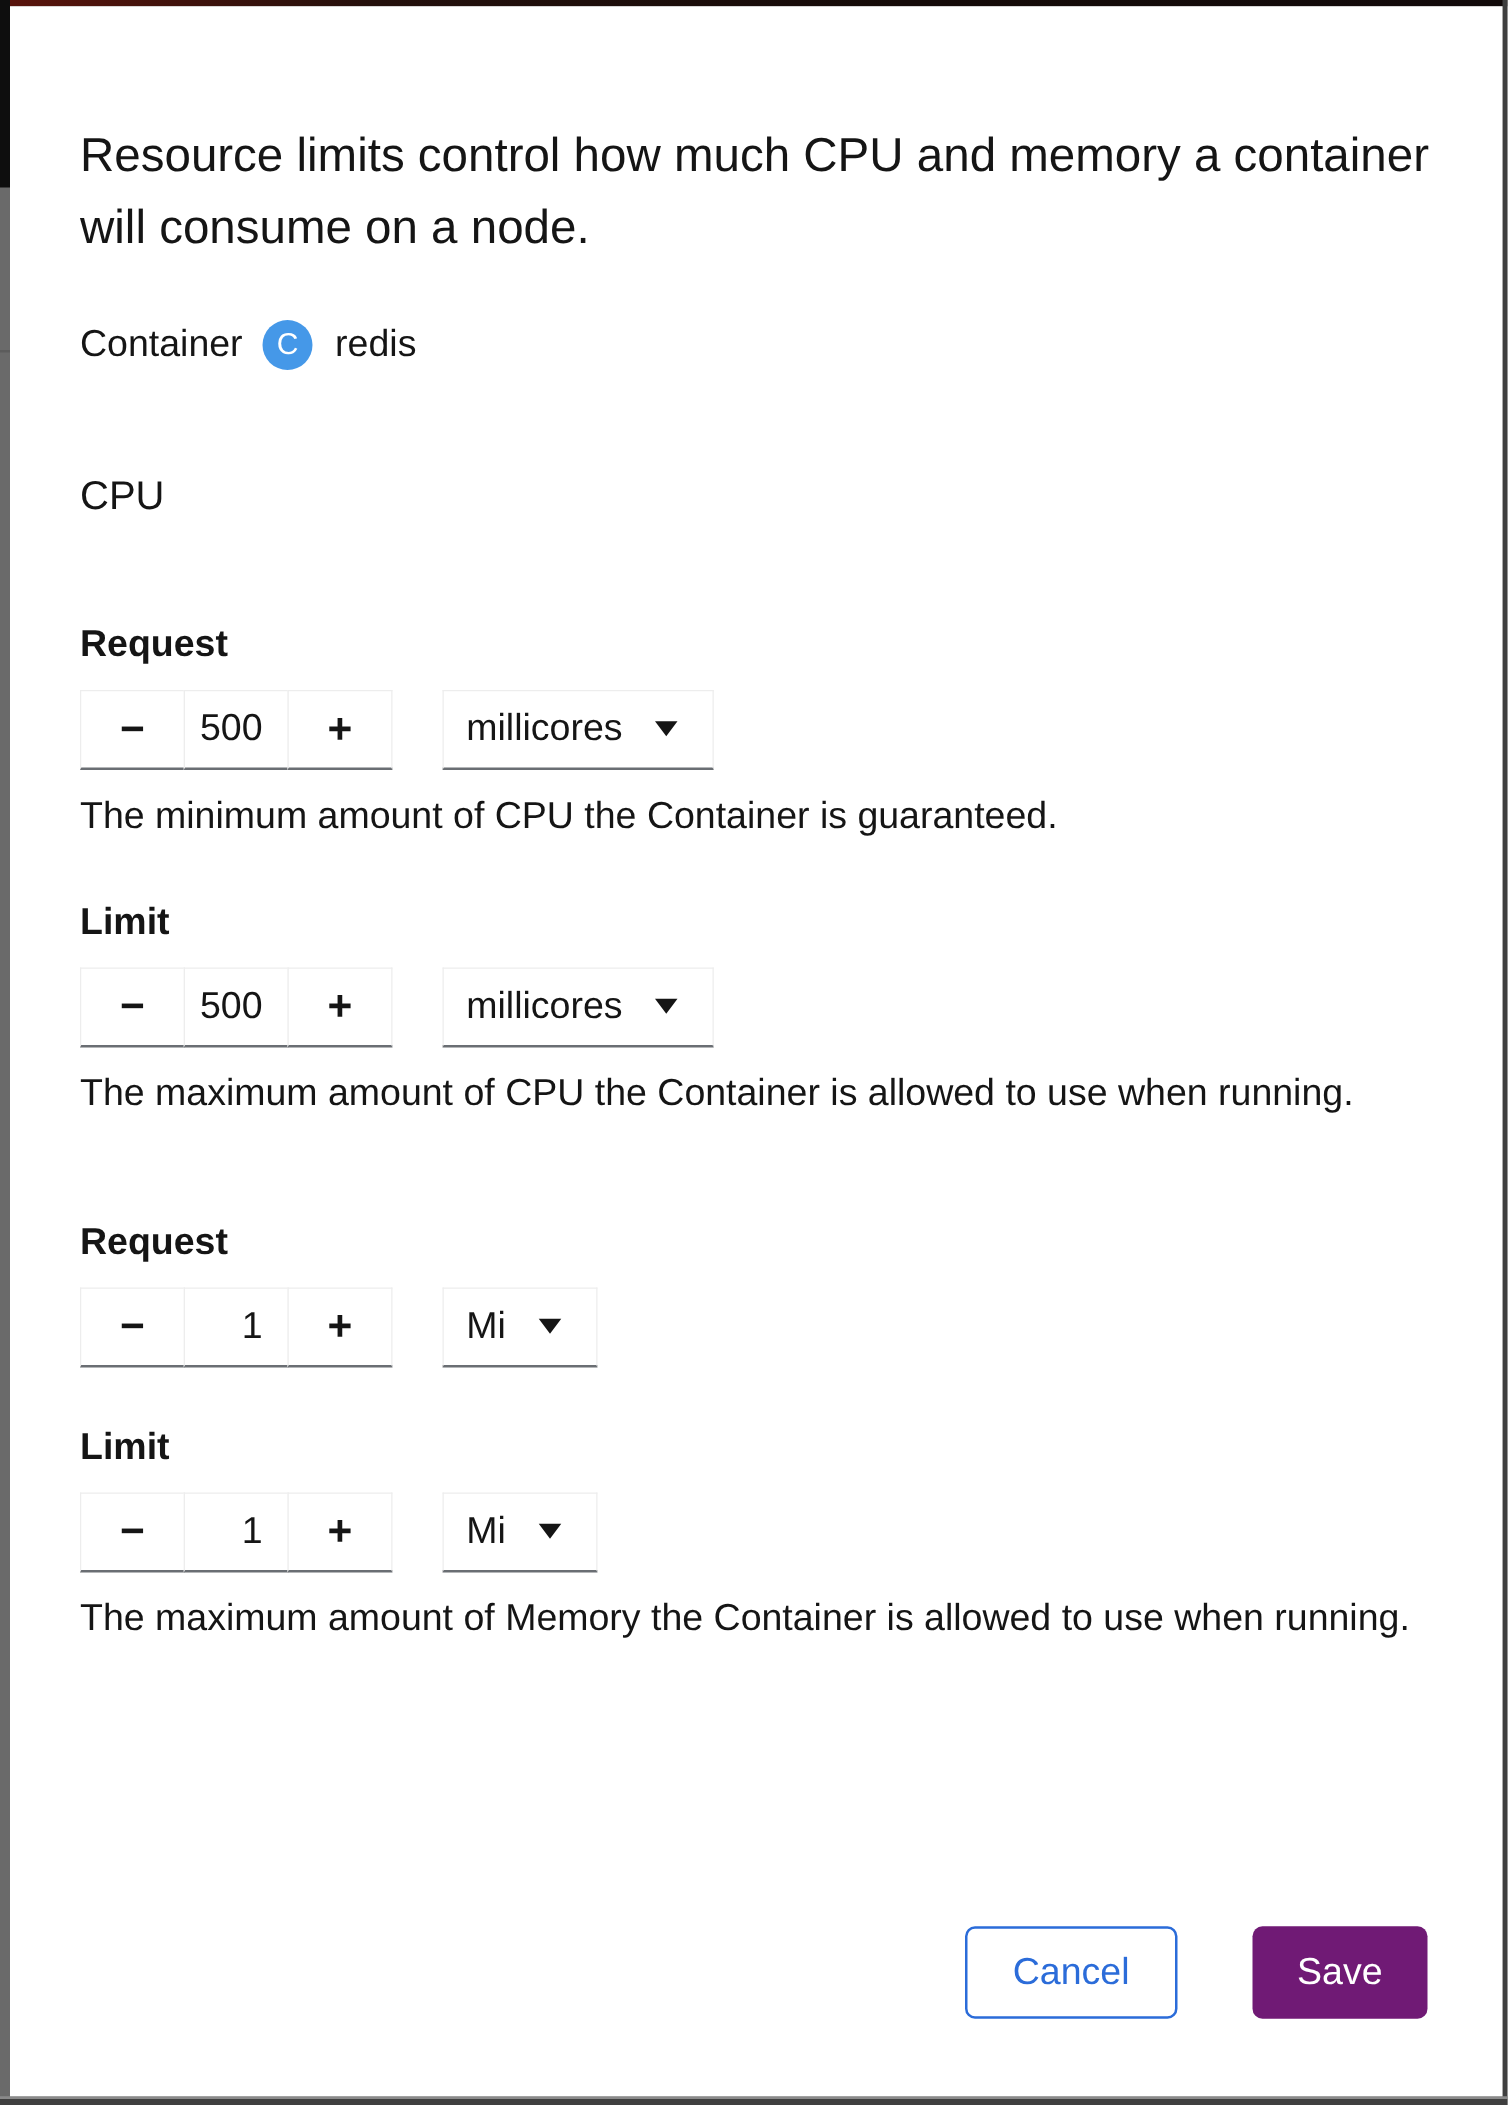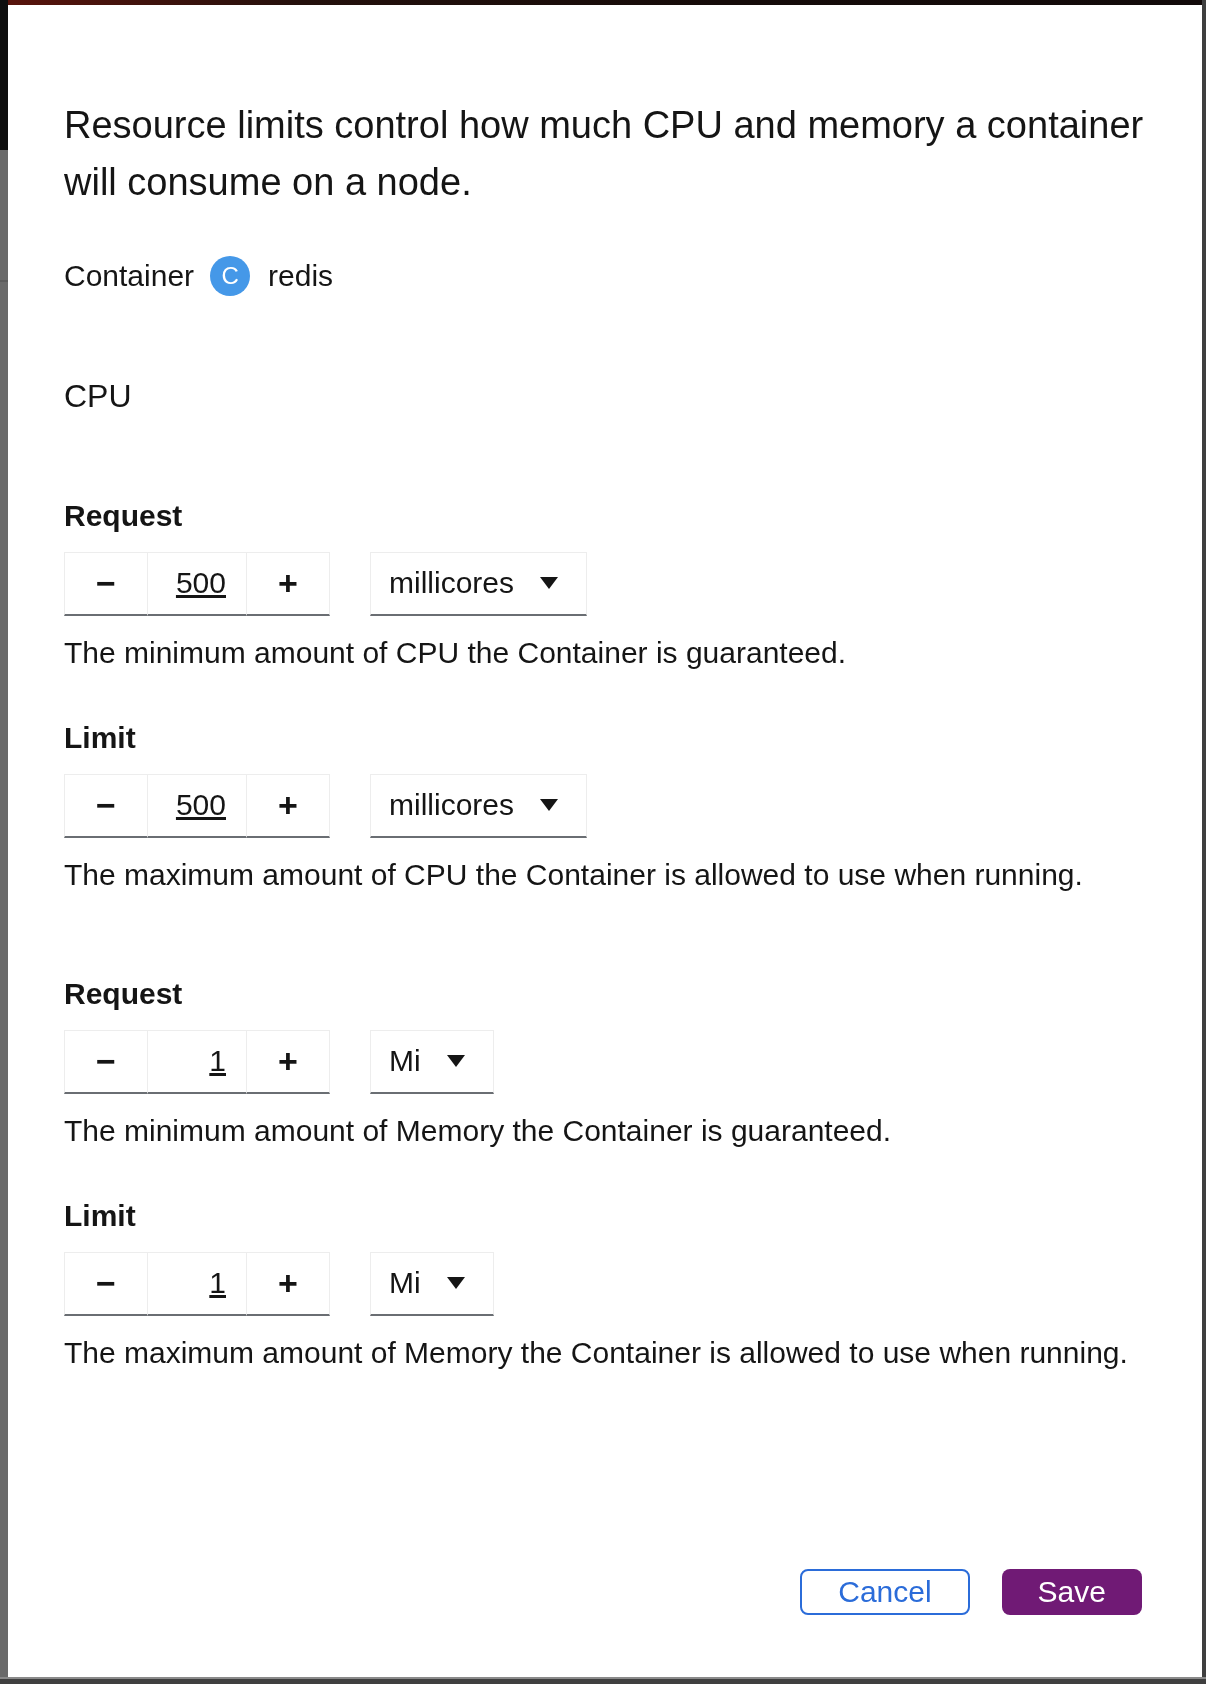--- a/index.html
+++ b/index.html
@@ -106,27 +106,26 @@
     font-family: "Liberation Sans", "DejaVu Sans", sans-serif;
     color: #151515;
   }
   .spin-button {
     width: 84px;
     display: flex; align-items: center; justify-content: center;
     font-size: 34px; font-weight: 700;
     cursor: pointer;
   }
   .num-input {
-    width: 100px;
+    width: 84px;
     margin-left: -1px; margin-right: -1px;
     text-align: right;
     padding: 0 20px 0 8px;
     font-size: 30px;
     outline: none;
-    text-decoration: underline;
   }
   .unit-select {
     margin-left: 40px;
     display: inline-flex;
     align-items: center;
     gap: 26px;
     padding: 0 28px 0 18px;
     font-size: 30px;
     cursor: pointer;
   }
@@ -145,29 +144,30 @@
   }
 
   
   .footer {
     position: absolute;
     right: 60px; bottom: 62px;
     display: flex;
     gap: 32px;
   }
   .btn {
-    height: 46px;
+    height: 74px;
     padding: 0 36px;
     border-radius: 8px;
     font-family: "Liberation Sans", "DejaVu Sans", sans-serif;
     font-size: 30px;
     display: inline-flex;
     align-items: center;
     justify-content: center;
     cursor: pointer;
+    margin-left: 28px;
   }
   .btn-secondary {
     background: #ffffff;
     color: #2b6cd9;
     border: 2px solid #2b6cd9;
   }
   .btn-primary {
     background: #701a75;
     color: #ffffff;
     border: none;
@@ -249,21 +249,20 @@
           <input class="num-input" value="1" style="">
           <button class="spin-button">
               <span>+</span>
             </button>
         </div>
         <div class="unit-select">
           <span>Mi</span>
           <span class="caret"></span>
         </div>
       </div>
-      <p class="helper">The minimum amount of Memory the Container is guaranteed.</p>
     </div>
 
     <div class="form-group second">
       <label>Limit</label>
       <div class="control-row">
         <div class="number-group">
           <button class="spin-button">
               <span>−</span>
             </button>
           <input class="num-input" value="1" style="">

